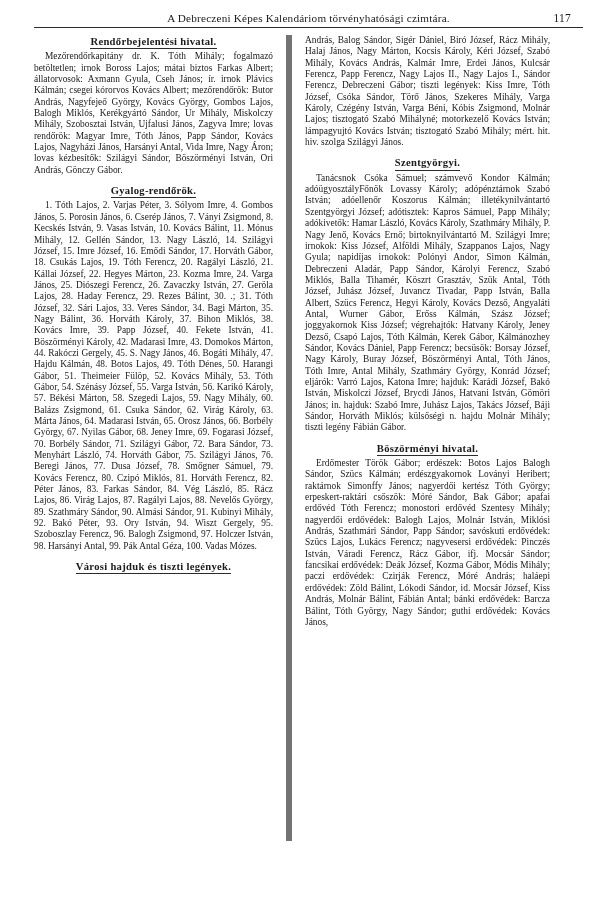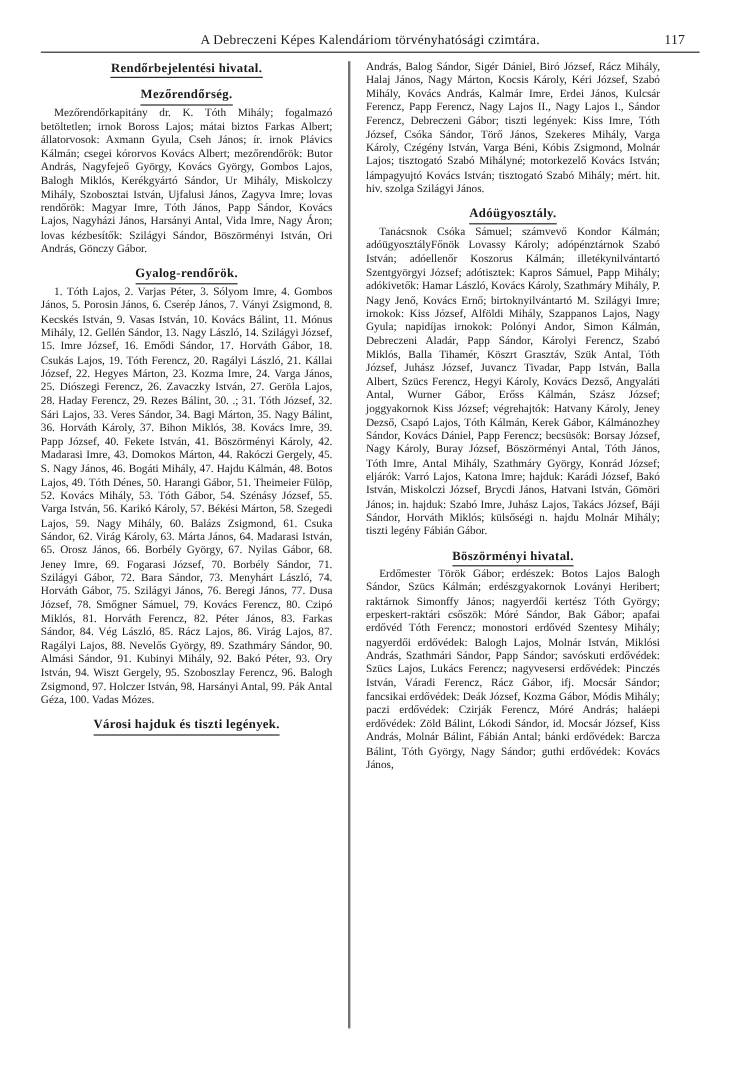--- a/index.html
+++ b/index.html
@@ -12,21 +12,21 @@
     height: 900px;
     font-family: "Liberation Serif", serif;
     color: #1a1a1a;
     overflow: hidden;
   }
   .page {
     position: relative;
     width: 613px;
     height: 709px;
     box-sizing: border-box;
-    padding: 28px 30px 18px 34px;
+    padding: 12px 30px 18px 34px;
   }
   .running-head {
     display: flex;
     align-items: baseline;
     justify-content: center;
     position: relative;
     font-size: 11.2px;
     letter-spacing: 0.2px;
     margin-bottom: 3px;
   }
@@ -50,21 +50,21 @@
     height: 806px;
   }
   .col {
     width: 258px;
     box-sizing: border-box;
     font-size: 9.4px;
     line-height: 11.35px;
     text-align: justify;
     hyphens: auto;
   }
-  .col.left { padding-right: 13px; border-right: 2px solid #737373; }
+  .col.left { padding-right: 13px; border-right: 6px solid #737373; }
   .col.right { padding-left: 13px; }
 
   h2.sec {
     font-size: 10.6px;
     font-weight: bold;
     text-align: center;
     margin: 9px 0 2px 0;
     letter-spacing: 0.3px;
   }
   h2.sec.first { margin-top: 1px; }
@@ -97,42 +97,39 @@
   <div class="rule"></div>
 
   <div class="cols">
 
     <div class="col left">
 
       <h2 class="sec first">
         <span class="underline-head">Rendőrbejelentési hivatal.</span>
       </h2>
 
-      <h2 class="sec">
-        <span class="underline-head">Mezőrendőrség.</span>
-      </h2>
       <p class="body">Mezőrendőrkapitány dr. K. Tóth Mihály; fogalmazó betöltetlen; irnok Boross Lajos; mátai biztos Farkas Albert; állatorvosok: Axmann Gyula, Cseh János; ír. irnok Plávics Kálmán; csegei kórorvos Kovács Albert; mezőrendőrök: Butor András, Nagyfejeő György, Kovács György, Gombos Lajos, Balogh Miklós, Kerékgyártó Sándor, Ur Mihály, Miskolczy Mihály, Szobosztai István, Ujfalusi János, Zagyva Imre; lovas rendőrök: Magyar Imre, Tóth János, Papp Sándor, Kovács Lajos, Nagyházi János, Harsányi Antal, Vida Imre, Nagy Áron; lovas kézbesítők: Szilágyi Sándor, Böszörményi István, Ori András, Gönczy Gábor.</p>
 
       <h2 class="sec">
         <span class="underline-head">Gyalog-rendőrök.</span>
       </h2>
       <p class="body">1. Tóth Lajos, 2. Varjas Péter, 3. Sólyom Imre, 4. Gombos János, 5. Porosin János, 6. Cserép János, 7. Ványi Zsigmond, 8. Kecskés István, 9. Vasas István, 10. Kovács Bálint, 11. Mónus Mihály, 12. Gellén Sándor, 13. Nagy László, 14. Szilágyi József, 15. Imre József, 16. Emődi Sándor, 17. Horváth Gábor, 18. Csukás Lajos, 19. Tóth Ferencz, 20. Ragályi László, 21. Kállai József, 22. Hegyes Márton, 23. Kozma Imre, 24. Varga János, 25. Diószegi Ferencz, 26. Zavaczky István, 27. Geröla Lajos, 28. Haday Ferencz, 29. Rezes Bálint, 30. .; 31. Tóth József, 32. Sári Lajos, 33. Veres Sándor, 34. Bagi Márton, 35. Nagy Bálint, 36. Horváth Károly, 37. Bihon Miklós, 38. Kovács Imre, 39. Papp József, 40. Fekete István, 41. Böszörményi Károly, 42. Madarasi Imre, 43. Domokos Márton, 44. Rakóczi Gergely, 45. S. Nagy János, 46. Bogáti Mihály, 47. Hajdu Kálmán, 48. Botos Lajos, 49. Tóth Dénes, 50. Harangi Gábor, 51. Theimeier Fülöp, 52. Kovács Mihály, 53. Tóth Gábor, 54. Szénásy József, 55. Varga István, 56. Karikó Károly, 57. Békési Márton, 58. Szegedi Lajos, 59. Nagy Mihály, 60. Balázs Zsigmond, 61. Csuka Sándor, 62. Virág Károly, 63. Márta János, 64. Madarasi István, 65. Orosz János, 66. Borbély György, 67. Nyilas Gábor, 68. Jeney Imre, 69. Fogarasi József, 70. Borbély Sándor, 71. Szilágyi Gábor, 72. Bara Sándor, 73. Menyhárt László, 74. Horváth Gábor, 75. Szilágyi János, 76. Beregi János, 77. Dusa József, 78. Smőgner Sámuel, 79. Kovács Ferencz, 80. Czipó Miklós, 81. Horváth Ferencz, 82. Péter János, 83. Farkas Sándor, 84. Vég László, 85. Rácz Lajos, 86. Virág Lajos, 87. Ragályi Lajos, 88. Nevelős György, 89. Szathmáry Sándor, 90. Almási Sándor, 91. Kubinyi Mihály, 92. Bakó Péter, 93. Ory István, 94. Wiszt Gergely, 95. Szoboszlay Ferencz, 96. Balogh Zsigmond, 97. Holczer István, 98. Harsányi Antal, 99. Pák Antal Géza, 100. Vadas Mózes.</p>
 
       <h2 class="sec">
         <span class="underline-head">Városi hajduk és tiszti legények.</span>
       </h2>
 
     </div>
 
     <div class="col right">
 
       <p class="body noind">András, Balog Sándor, Sigér Dániel, Biró József, Rácz Mihály, Halaj János, Nagy Márton, Kocsis Károly, Kéri József, Szabó Mihály, Kovács András, Kalmár Imre, Erdei János, Kulcsár Ferencz, Papp Ferencz, Nagy Lajos II., Nagy Lajos I., Sándor Ferencz, Debreczeni Gábor; tiszti legények: Kiss Imre, Tóth József, Csóka Sándor, Törő János, Szekeres Mihály, Varga Károly, Czégény István, Varga Béni, Kóbis Zsigmond, Molnár Lajos; tisztogató Szabó Mihályné; motorkezelő Kovács István; lámpagyujtó Kovács István; tisztogató Szabó Mihály; mért. hit. hiv. szolga Szilágyi János.</p>
 
       <h2 class="sec">
-        <span class="underline-head">Adóügyosztály.</span>
+        <span class="underline-head">Szentgyörgyi.</span>
       </h2>
       <p class="body">Tanácsnok Csóka Sámuel; számvevő Kondor Kálmán; adóügyosztályFőnök Lovassy Károly; adópénztárnok Szabó István; adóellenőr Koszorus Kálmán; illetékynilvántartó Szentgyörgyi József; adótisztek: Kapros Sámuel, Papp Mihály; adókivetők: Hamar László, Kovács Károly, Szathmáry Mihály, P. Nagy Jenő, Kovács Ernő; birtoknyilvántartó M. Szilágyi Imre; irnokok: Kiss József, Alföldi Mihály, Szappanos Lajos, Nagy Gyula; napidíjas irnokok: Polónyi Andor, Simon Kálmán, Debreczeni Aladár, Papp Sándor, Károlyi Ferencz, Szabó Miklós, Balla Tihamér, Köszrt Grasztáv, Szük Antal, Tóth József, Juhász József, Juvancz Tivadar, Papp István, Balla Albert, Szücs Ferencz, Hegyi Károly, Kovács Dezső, Angyaláti Antal, Wurner Gábor, Erőss Kálmán, Szász József; joggyakornok Kiss József; végrehajtók: Hatvany Károly, Jeney Dezső, Csapó Lajos, Tóth Kálmán, Kerek Gábor, Kálmánozhey Sándor, Kovács Dániel, Papp Ferencz; becsüsök: Borsay József, Nagy Károly, Buray József, Böszörményi Antal, Tóth János, Tóth Imre, Antal Mihály, Szathmáry György, Konrád József; eljárók: Varró Lajos, Katona Imre; hajduk: Karádi József, Bakó István, Miskolczi József, Brycdi János, Hatvani István, Gömöri János; in. hajduk: Szabó Imre, Juhász Lajos, Takács József, Báji Sándor, Horváth Miklós; külsőségi n. hajdu Molnár Mihály; tiszti legény Fábián Gábor.</p>
 
       <h2 class="sec">
         <span class="underline-head">Böszörményi hivatal.</span>
       </h2>
       <p class="body">Erdőmester Török Gábor; erdészek: Botos Lajos Balogh Sándor, Szücs Kálmán; erdészgyakornok Loványi Heribert; raktárnok Simonffy János; nagyerdői kertész Tóth György; erpeskert-raktári csőszök: Móré Sándor, Bak Gábor; apafai erdővéd Tóth Ferencz; monostori erdővéd Szentesy Mihály; nagyerdői erdővédek: Balogh Lajos, Molnár István, Miklósi András, Szathmári Sándor, Papp Sándor; savóskuti erdővédek: Szücs Lajos, Lukács Ferencz; nagyvesersi erdővédek: Pinczés István, Váradi Ferencz, Rácz Gábor, ifj. Mocsár Sándor; fancsikai erdővédek: Deák József, Kozma Gábor, Módis Mihály; paczi erdővédek: Czirják Ferencz, Móré András; haláepi erdővédek: Zöld Bálint, Lókodi Sándor, id. Mocsár József, Kiss András, Molnár Bálint, Fábián Antal; bánki erdővédek: Barcza Bálint, Tóth György, Nagy Sándor; guthi erdővédek: Kovács János,</p>
 
     </div>
 

